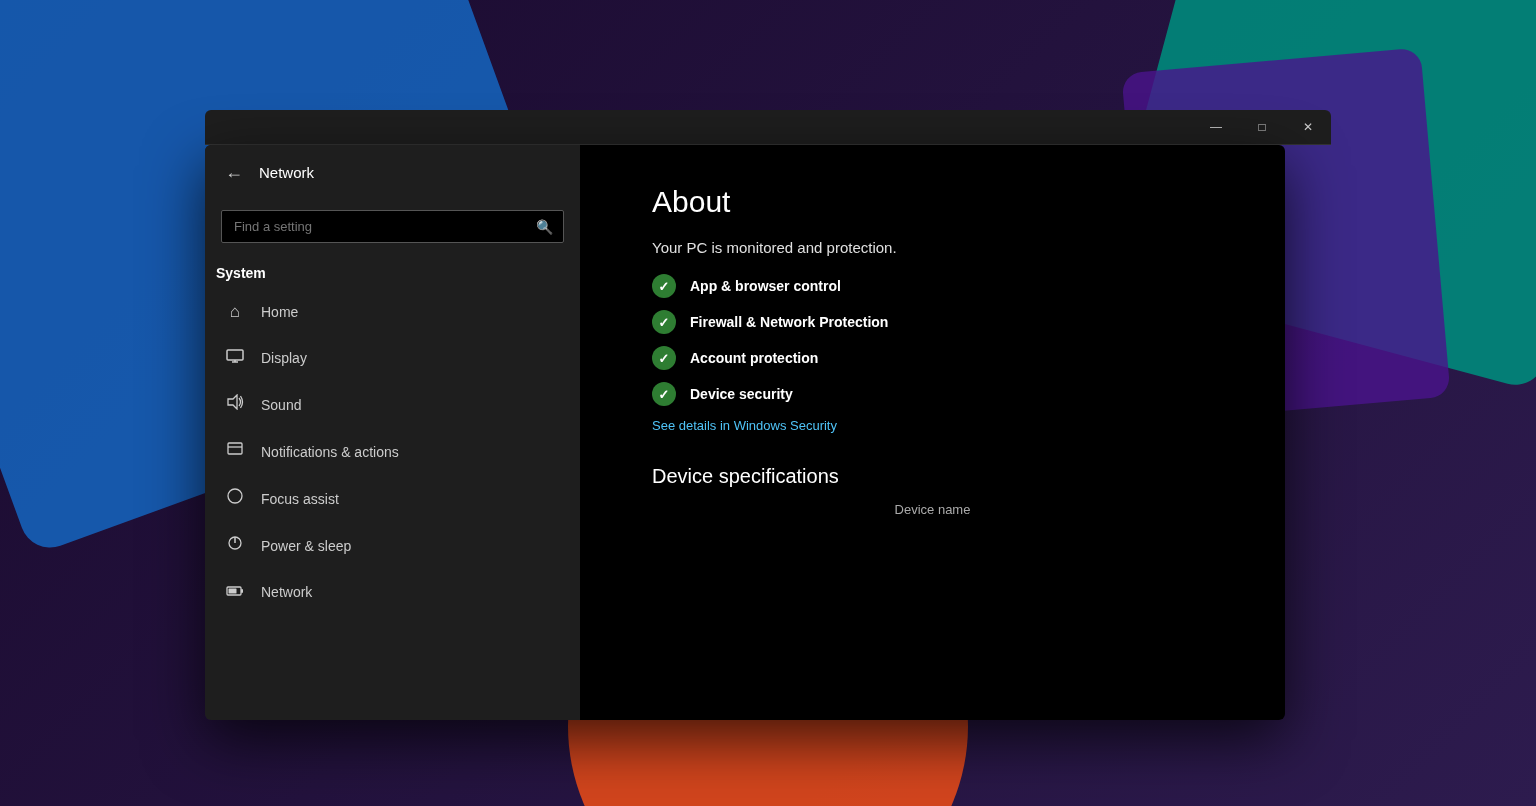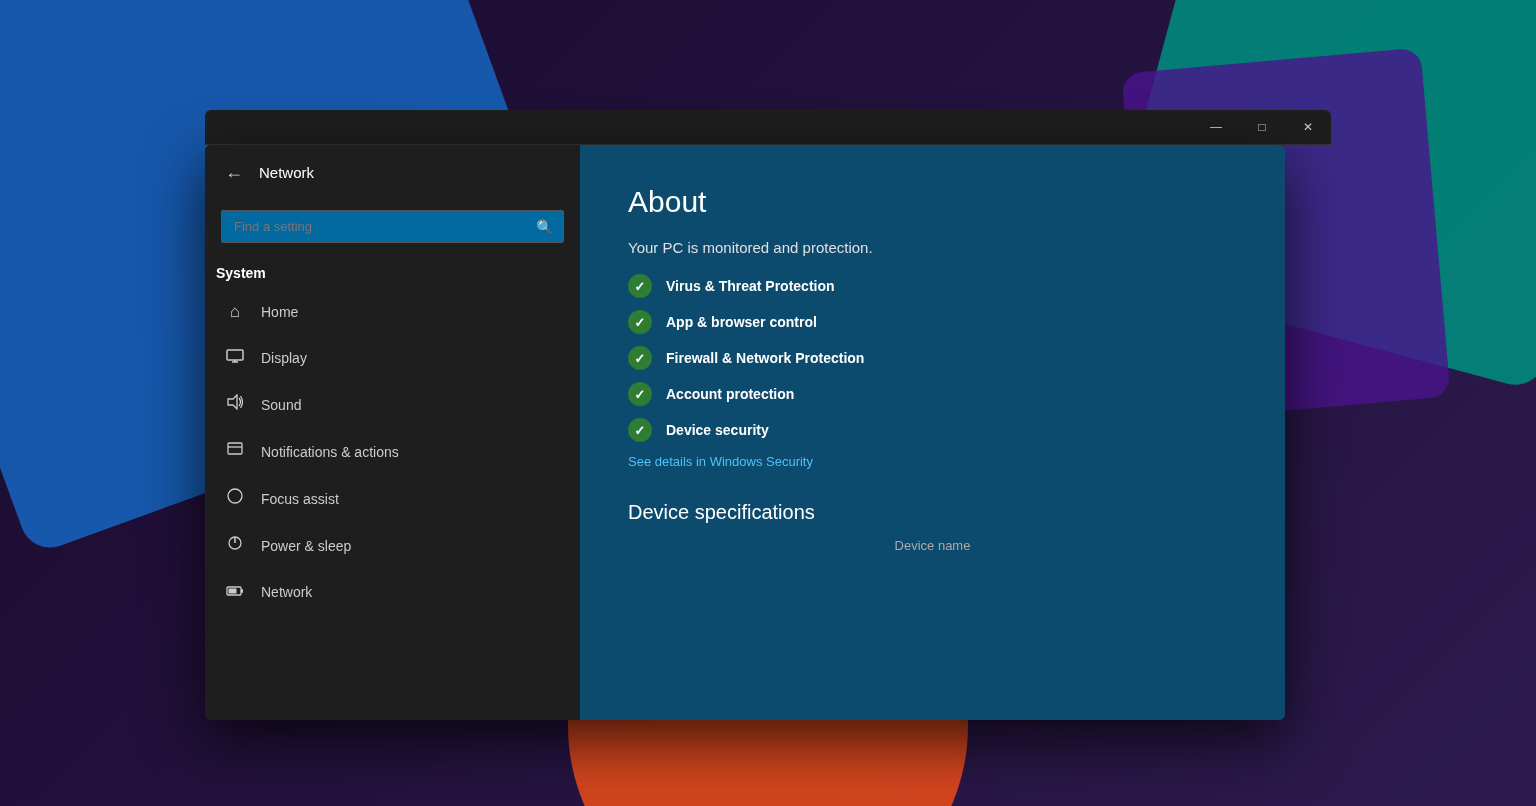--- a/index.html
+++ b/index.html
@@ -116,21 +116,21 @@
       font-weight: 500;
     }
 
     .search-box {
       margin: 10px 16px;
       position: relative;
     }
 
     .search-input {
       width: 100%;
-      background: #0369a1;
+      background: #000000;
       border: 1px solid #555;
       color: #ccc;
       padding: 8px 36px 8px 12px;
       font-size: 13px;
       border-radius: 2px;
       outline: none;
     }
 
     .search-icon {
       position: absolute;
@@ -162,23 +162,23 @@
     .nav-icon {
       font-size: 17px;
       width: 20px;
       text-align: center;
       flex-shrink: 0;
     }
 
     
     .main {
       flex: 1;
-      background: #0c4a6e;
+      background: #000000;
       overflow-y: auto;
-      padding: 40px 48px;
+      padding: 40px 72px;
     }
 
     .page-title {
       color: #ffffff;
       font-size: 30px;
       font-weight: 300;
       margin-bottom: 20px;
     }
 
     .subtitle {
@@ -370,24 +370,20 @@
     </div>
 
   </div>
 
   <div class="main">
 
     <h1 class="page-title">About</h1>
 
     <p class="subtitle">Your PC is monitored and protection.</p>
 
-    <div class="security-item">
-      <div class="check-icon"></div>
-      <span class="security-label">Virus &amp; Threat Protection</span>
-    </div>
 
     <div class="security-item">
       <div class="check-icon"></div>
       <span class="security-label">App &amp; browser control</span>
     </div>
 
     <div class="security-item">
       <div class="check-icon"></div>
       <span class="security-label">Firewall &amp; Network Protection</span>
     </div>

